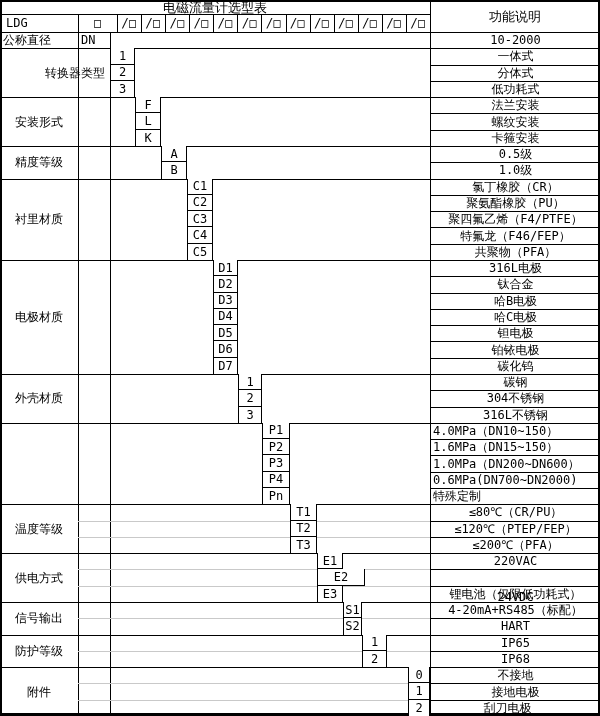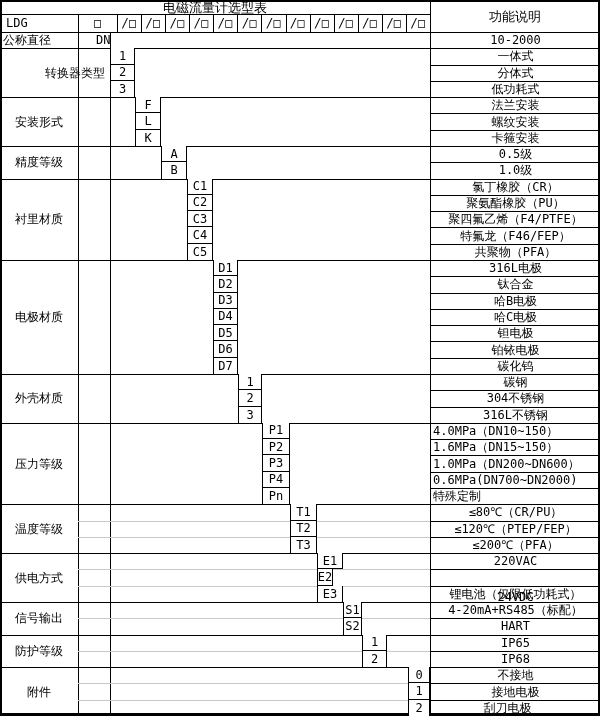--- a/index.html
+++ b/index.html
@@ -54,21 +54,21 @@
     <div class="line" style="left: 333.692px; top: 14px; width: 1px; height: 18px;"></div>
     <div class="cell slant" style="left: 333.692px; top: 14px; width: 24.0769px; height: 18px;">/□</div>
     <div class="line" style="left: 357.769px; top: 14px; width: 1px; height: 18px;"></div>
     <div class="cell slant" style="left: 357.769px; top: 14px; width: 24.0769px; height: 18px;">/□</div>
     <div class="line" style="left: 381.846px; top: 14px; width: 1px; height: 18px;"></div>
     <div class="cell slant" style="left: 381.846px; top: 14px; width: 24.0769px; height: 18px;">/□</div>
     <div class="line" style="left: 405.923px; top: 14px; width: 1px; height: 18px;"></div>
     <div class="cell slant" style="left: 405.923px; top: 14px; width: 24.0769px; height: 18px;">/□</div>
     <div class="line" style="left: 0px; top: 48px; width: 600px; height: 1px;"></div>
     <div class="cell left" style="left: 0px; top: 32px; width: 78px; height: 16.2857px; padding-left: 3px;">公称直径</div>
-    <div class="cell left" style="left: 94px; top: 32px; width: 31px; height: 16.2857px; padding-left: 2px;">DN</div>
+    <div class="cell left" style="left: 79px; top: 32px; width: 31px; height: 16.2857px; padding-left: 2px;">DN</div>
     <div class="cell" style="left: 431px; top: 32px; width: 169px; height: 16.2857px;">10-2000</div>
     <div class="line" style="left: 0px; top: 97px; width: 600px; height: 1px;"></div>
     <div class="cell" style="left: 0px; top: 48.2857px; width: 78px; height: 48.8571px; margin-left: 36px;">转换器类型</div>
     <div class="codebox" style="left: 110px; top: 48.2857px; width: 25px; height: 16.2857px; border-bottom: 1px solid rgb(0, 0, 0);">1</div>
     <div class="cell" style="left: 431px; top: 48.2857px; width: 169px; height: 16.2857px;">一体式</div>
     <div class="line" style="left: 430px; top: 65px; width: 170px; height: 1px;"></div>
     <div class="codebox" style="left: 110px; top: 64.5714px; width: 25px; height: 16.2857px; border-bottom: 1px solid rgb(0, 0, 0);">2</div>
     <div class="cell" style="left: 431px; top: 64.5714px; width: 169px; height: 16.2857px;">分体式</div>
     <div class="line" style="left: 430px; top: 81px; width: 170px; height: 1px;"></div>
     <div class="codebox" style="left: 110px; top: 80.8571px; width: 25px; height: 16.2857px;">3</div>
@@ -132,21 +132,20 @@
     <div class="cell" style="left: 0px; top: 374px; width: 78px; height: 48.8571px;">外壳材质</div>
     <div class="codebox" style="left: 238px; top: 374px; width: 24px; height: 16.2857px; border-bottom: 1px solid rgb(0, 0, 0);">1</div>
     <div class="cell" style="left: 431px; top: 374px; width: 169px; height: 16.2857px;">碳钢</div>
     <div class="line" style="left: 430px; top: 390px; width: 170px; height: 1px;"></div>
     <div class="codebox" style="left: 238px; top: 390.286px; width: 24px; height: 16.2857px; border-bottom: 1px solid rgb(0, 0, 0);">2</div>
     <div class="cell" style="left: 431px; top: 390.286px; width: 169px; height: 16.2857px;">304不锈钢</div>
     <div class="line" style="left: 430px; top: 407px; width: 170px; height: 1px;"></div>
     <div class="codebox" style="left: 238px; top: 406.571px; width: 24px; height: 16.2857px;">3</div>
     <div class="cell" style="left: 431px; top: 406.571px; width: 169px; height: 16.2857px;">316L不锈钢</div>
     <div class="line" style="left: 0px; top: 504px; width: 600px; height: 1px;"></div>
-    <div class="cell" style="left: 0px; top: 422.857px; width: 78px; height: 81.4286px;">压力等级</div>
     <div class="codebox" style="left: 262px; top: 422.857px; width: 28px; height: 16.2857px; border-bottom: 1px solid rgb(0, 0, 0);">P1</div>
     <div class="cell left" style="left: 431px; top: 422.857px; width: 169px; height: 16.2857px; padding-left: 2px;">4.0MPa（DN10~150）</div>
     <div class="line" style="left: 430px; top: 439px; width: 170px; height: 1px;"></div>
     <div class="codebox" style="left: 262px; top: 439.143px; width: 28px; height: 16.2857px; border-bottom: 1px solid rgb(0, 0, 0);">P2</div>
     <div class="cell left" style="left: 431px; top: 439.143px; width: 169px; height: 16.2857px; padding-left: 2px;">1.6MPa（DN15~150）</div>
     <div class="line" style="left: 430px; top: 455px; width: 170px; height: 1px;"></div>
     <div class="codebox" style="left: 262px; top: 455.429px; width: 28px; height: 16.2857px; border-bottom: 1px solid rgb(0, 0, 0);">P3</div>
     <div class="cell left" style="left: 431px; top: 455.429px; width: 169px; height: 16.2857px; padding-left: 2px;">1.0MPa（DN200~DN600）</div>
     <div class="line" style="left: 430px; top: 472px; width: 170px; height: 1px;"></div>
     <div class="codebox" style="left: 262px; top: 471.714px; width: 28px; height: 16.2857px; border-bottom: 1px solid rgb(0, 0, 0);">P4</div>
@@ -166,21 +165,21 @@
     <div class="line" style="left: 430px; top: 537px; width: 170px; height: 1px;"></div>
     <div class="codebox" style="left: 290px; top: 536.857px; width: 27px; height: 16.2857px;">T3</div>
     <div class="cell" style="left: 431px; top: 536.857px; width: 169px; height: 16.2857px;">≤200℃（PFA）</div>
     <div class="line" style="left: 0px; top: 602px; width: 600px; height: 1px;"></div>
     <div class="cell" style="left: 0px; top: 553.143px; width: 78px; height: 48.8571px;">供电方式</div>
     <div class="hair" style="left: 78px; top: 569px; width: 352px; height: 1px;"></div>
     <div class="hair" style="left: 78px; top: 586px; width: 352px; height: 1px;"></div>
     <div class="codebox" style="left: 317px; top: 553.143px; width: 26px; height: 16.2857px; border-bottom: 1px solid rgb(0, 0, 0);">E1</div>
     <div class="cell" style="left: 431px; top: 553.143px; width: 169px; height: 16.2857px;">220VAC</div>
     <div class="line" style="left: 430px; top: 569px; width: 170px; height: 1px;"></div>
-    <div class="codebox" style="left: 317px; top: 569.429px; width: 16px; height: 16.2857px; border-bottom: 1px solid rgb(0, 0, 0);">E2</div>
+    <div class="codebox" style="left: 317px; top: 569.429px; width: 48px; height: 16.2857px; border-bottom: 1px solid rgb(0, 0, 0);">E2</div>
     <div class="cell" style="left: 431px; top: 569.429px; width: 169px; height: 16.2857px; margin-top: 19px;">24VDC</div>
     <div class="line" style="left: 430px; top: 586px; width: 170px; height: 1px;"></div>
     <div class="codebox" style="left: 317px; top: 585.714px; width: 26px; height: 16.2857px;">E3</div>
     <div class="cell" style="left: 431px; top: 585.714px; width: 169px; height: 16.2857px;">锂电池（仅限低功耗式）</div>
     <div class="line" style="left: 0px; top: 635px; width: 600px; height: 1px;"></div>
     <div class="cell" style="left: 0px; top: 602px; width: 78px; height: 32.5714px;">信号输出</div>
     <div class="hair" style="left: 78px; top: 618px; width: 352px; height: 1px;"></div>
     <div class="codebox" style="left: 343px; top: 602px; width: 19px; height: 16.2857px; border-bottom: 1px solid rgb(0, 0, 0);">S1</div>
     <div class="cell" style="left: 431px; top: 602px; width: 169px; height: 16.2857px;">4-20mA+RS485（标配）</div>
     <div class="line" style="left: 430px; top: 618px; width: 170px; height: 1px;"></div>

